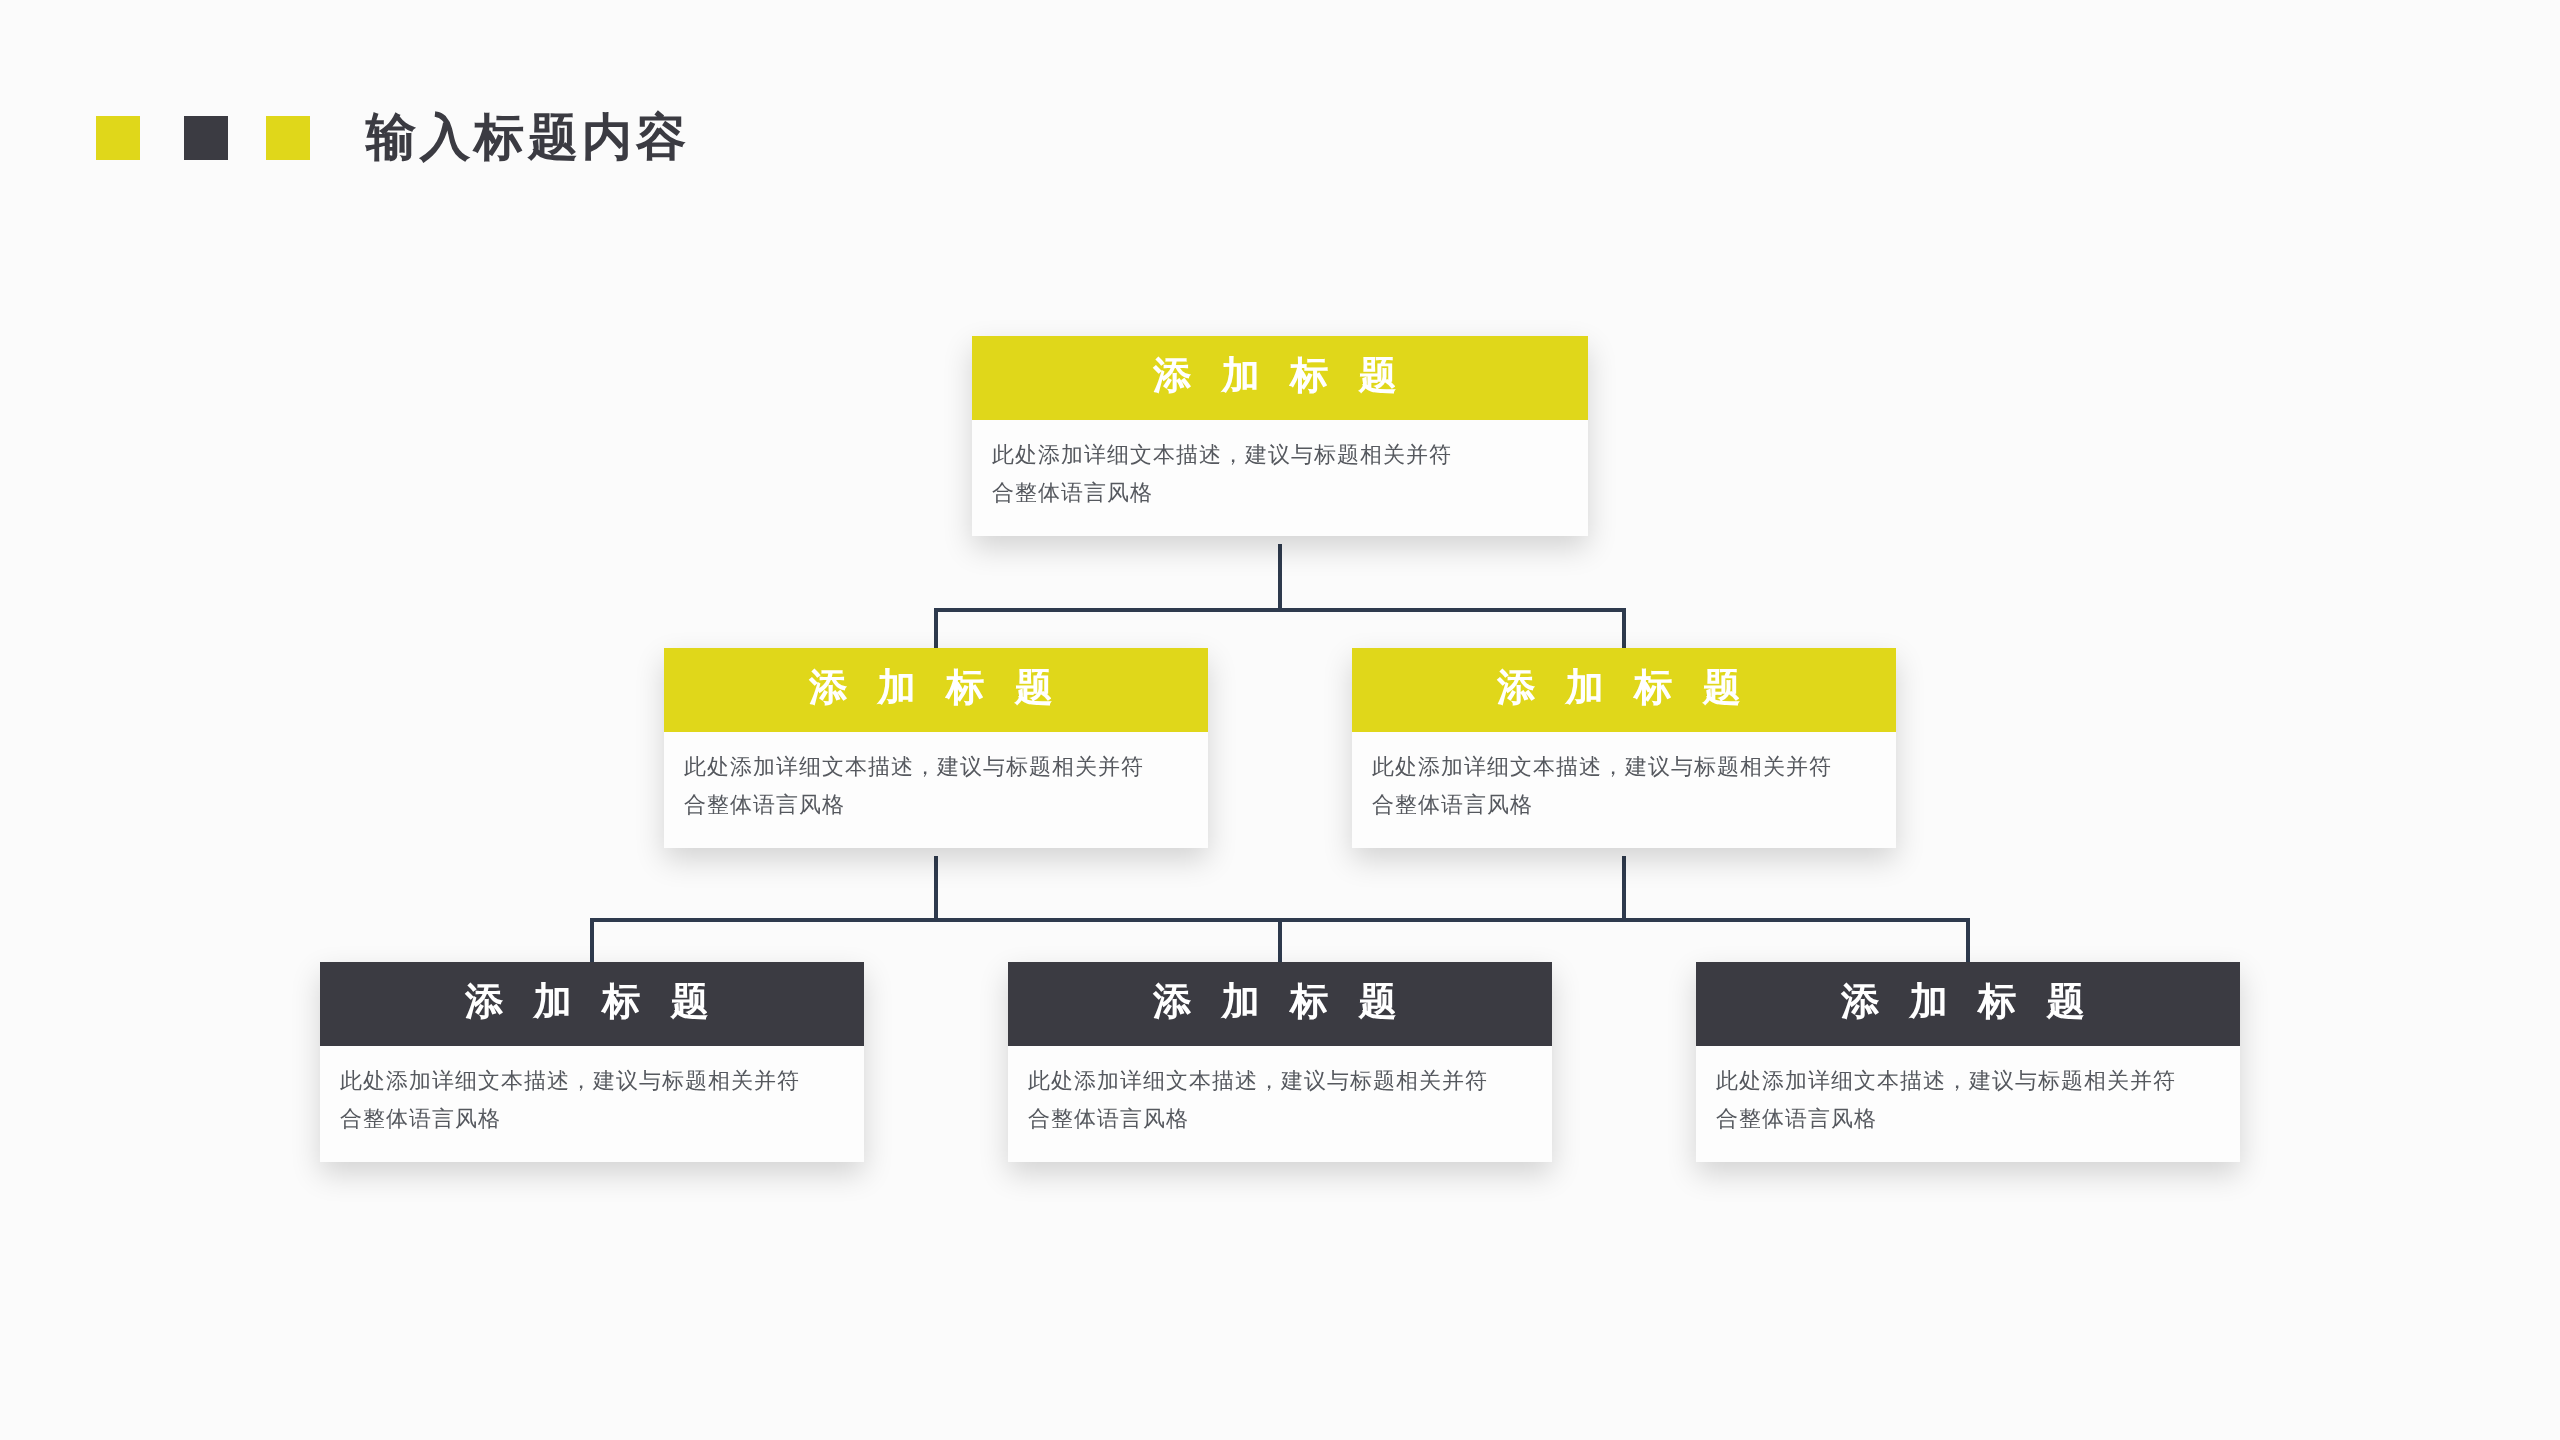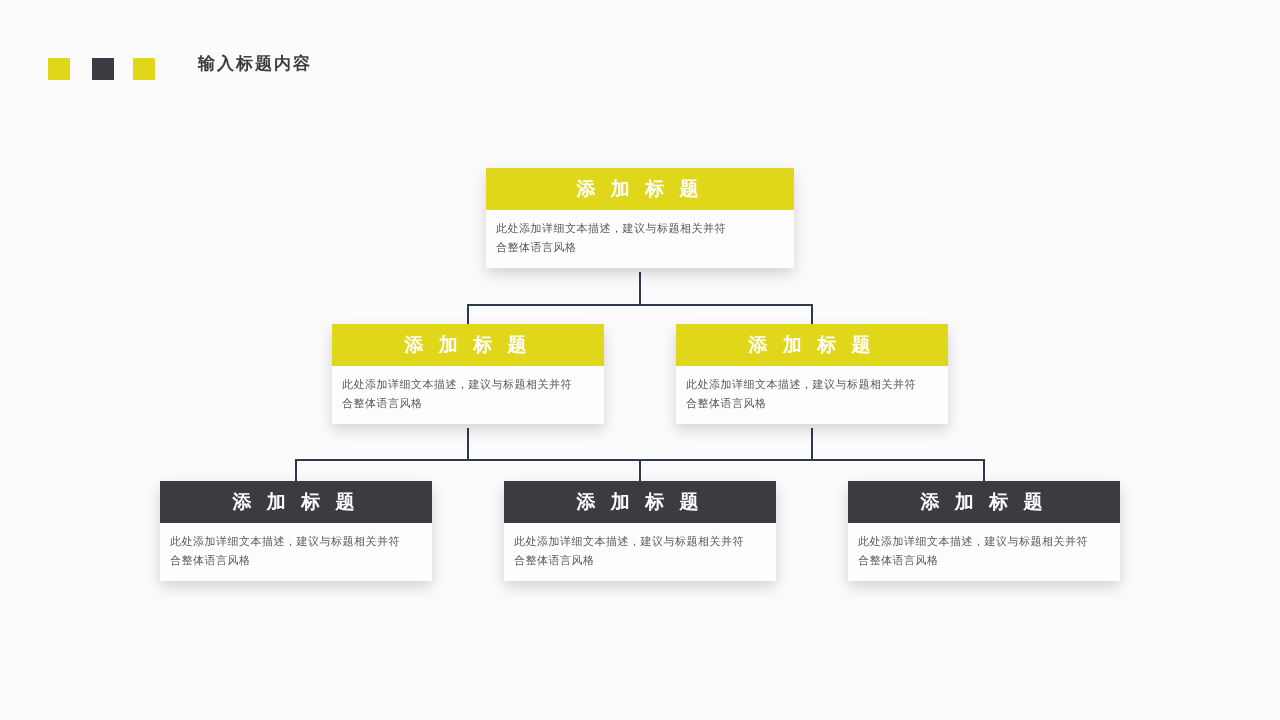--- a/index.html
+++ b/index.html
@@ -28,23 +28,23 @@
     width: 22px;
     height: 22px;
     top: 58px;
   }
   .sq1 { left: 48px;  background: #e0d71a; }
   .sq2 { left: 92px;  background: #3b3b42; }
   .sq3 { left: 133px; background: #e0d71a; }
 
   .header-title {
     position: absolute;
-    left: 198px;
+    left: 183px;
     top: 52px;
-    font-size: 17px;
+    font-size: 25px;
     letter-spacing: 2px;
     color: #3b3b42;
     font-weight: bold;
     white-space: nowrap;
   }
 
   
   .diagram {
     position: absolute;
     left: 0;

